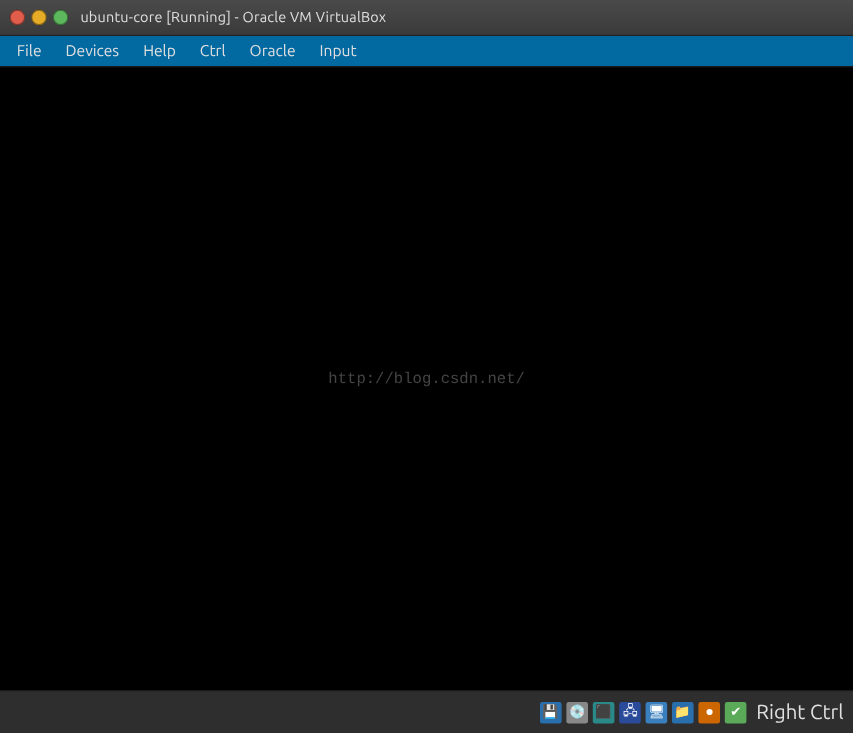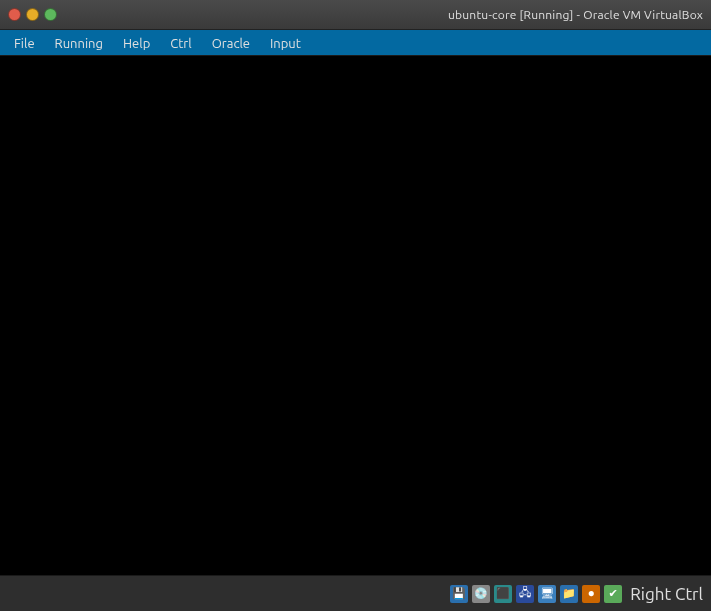--- a/index.html
+++ b/index.html
@@ -38,21 +38,21 @@
       border: 1px solid rgba(0,0,0,0.4);
       cursor: pointer;
     }
 
     .win-btn-close { background: #e05c4b; }
     .win-btn-minimize { background: #e6ac27; }
     .win-btn-maximize { background: #5db85d; }
 
     .title-text {
       flex: 1;
-      text-align: right;
+      text-align: left;
       color: #e0e0e0;
       font-size: 12px;
       font-weight: normal;
       letter-spacing: 0.2px;
     }
 
     
     .menu-bar {
       width: 100%;
       height: 26px;
@@ -147,28 +147,29 @@
   <div class="window-controls">
     <div class="win-btn win-btn-close"></div>
     <div class="win-btn win-btn-minimize"></div>
     <div class="win-btn win-btn-maximize"></div>
   </div>
   <span class="title-text">ubuntu-core [Running] - Oracle VM VirtualBox</span>
 </div>
 
 <div class="menu-bar">
   <div class="menu-item">File</div>
-  <div class="menu-item">Running</div>
+  <div class="menu-item">Devices</div>
   <div class="menu-item">Help</div>
   <div class="menu-item">Ctrl</div>
   <div class="menu-item">Oracle</div>
   <div class="menu-item">Input</div>
 </div>
 
 <div class="vm-screen">
+  <div class="watermark">http://blog.csdn.net/</div>
 </div>
 
 <div class="status-bar">
   <div class="sb-icon sb-icon-blue">💾</div>
   <div class="sb-icon sb-icon-gray">💿</div>
   <div class="sb-icon sb-icon-teal">⬛</div>
   <div class="sb-icon sb-icon-darkblue">🖧</div>
   <div class="sb-icon sb-icon-blue2">🖥</div>
   <div class="sb-icon sb-icon-blue">📁</div>
   <div class="sb-icon sb-icon-orange">⏺</div>

